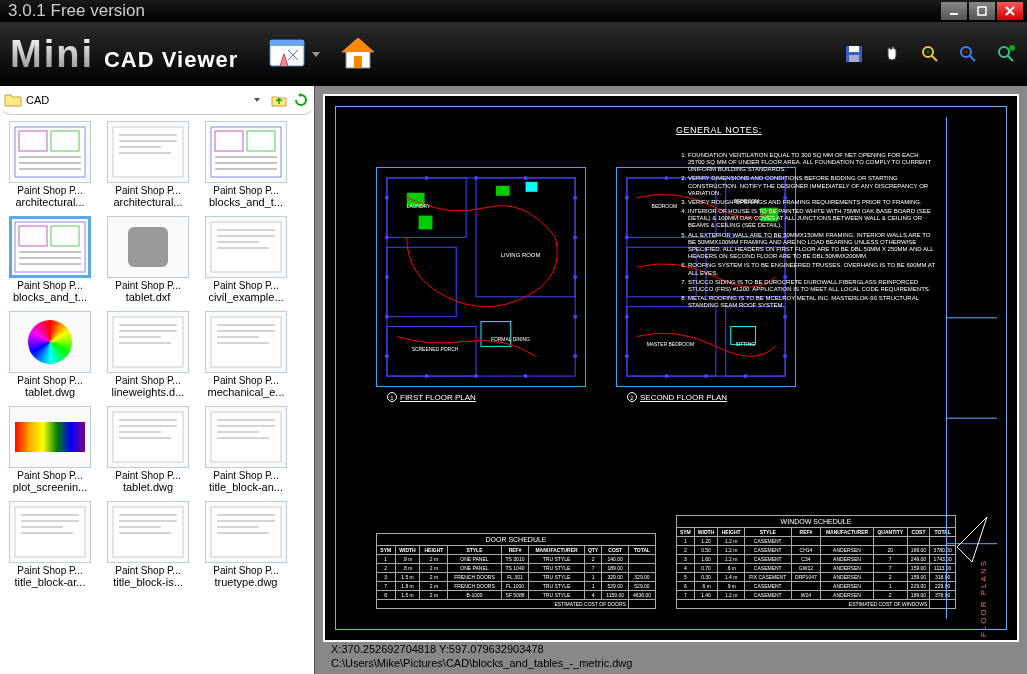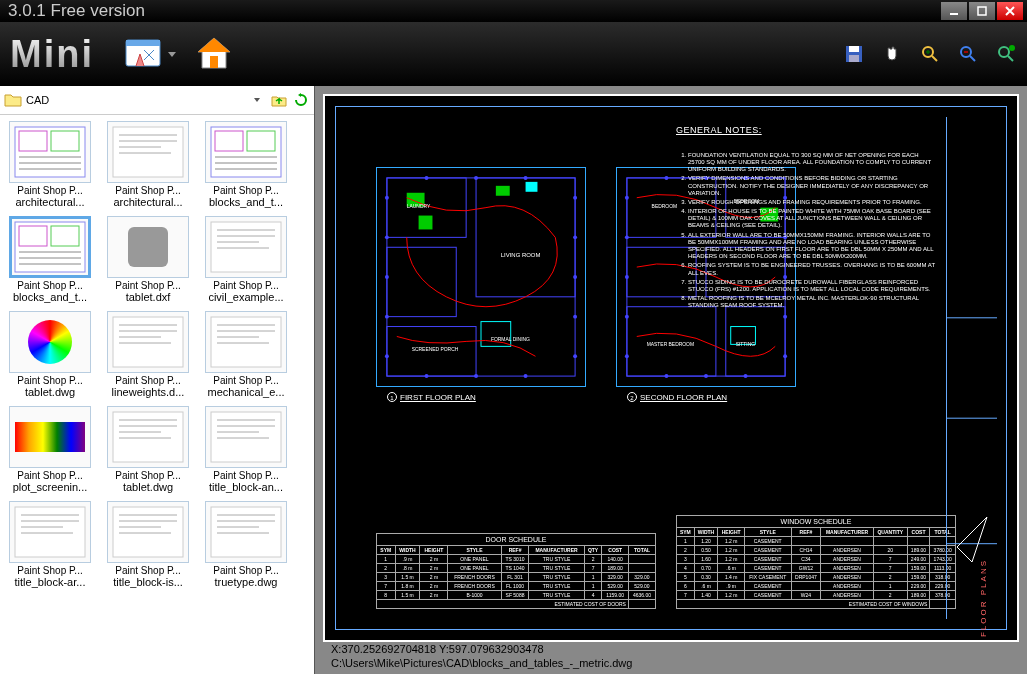--- a/index.html
+++ b/index.html
@@ -17,21 +17,21 @@
 .brand { display: flex; align-items: baseline; gap: 10px; justify-content: space-between; }
 .brand-logo { font-family: Impact, Arial Black, sans-serif; font-size: 38px; font-weight: bold; letter-spacing: 2px; background: linear-gradient(#fff,#888); -webkit-background-clip: text; -webkit-text-fill-color: transparent; }
 .brand-sub { font-family: Impact, Arial, sans-serif; font-size: 22px; color: #fff; font-weight: bold; letter-spacing: 1px; }
 .top-icons { display: flex; gap: 18px; align-items: center; margin-left: 30px; }
 .top-icons .big-icon { width: 40px; height: 40px; display: flex; align-items: center; justify-content: center; cursor: pointer; }
 .dd-arrow { width: 0; height: 0; border-left: 4px solid transparent; border-right: 4px solid transparent; border-top: 5px solid #999; margin-left: 4px; }
 .right-icons { display: flex; gap: 16px; align-items: center; }
 .right-icons .tool-btn { width: 22px; height: 22px; cursor: pointer; display: flex; align-items: center; justify-content: center; }
 .maincontent { flex: 1; display: flex; background: #888; }
 .sidebar { width: 315px; background: #fff; display: flex; flex-direction: column; border-right: 1px solid #555; }
-.breadcrumb { height: 26px; display: flex; align-items: center; padding: 14px 4px; background: #fff; border-bottom: 1px solid #ccc; gap: 4px; }
+.breadcrumb { height: 26px; display: flex; align-items: center; padding: 14px 4px; background: #fff; border-bottom: 1px solid #ccc; gap: 4px; border-radius: 11px; }
 .folder-icon { width: 18px; height: 16px; }
 .breadcrumb-text { flex: 1; color: #000; font-size: 11px; }
 .bc-icons { display: flex; gap: 4px; }
 .bc-btn { width: 18px; height: 18px; cursor: pointer; display:flex; align-items:center; justify-content:center;}
 .thumbs-wrap { flex: 1; overflow-y: scroll; padding: 6px; background: #fff; }
 .thumbs { display: grid; grid-template-columns: repeat(3, 88px); gap: 8px 10px; }
 .thumb-item { display: flex; flex-direction: column; align-items: center; cursor: pointer; }
 .thumb-box { width: 82px; height: 62px; border: 1px solid #b8cde0; background: #fafafa; display:flex; align-items:center; justify-content:center; position:relative; overflow:hidden;}
 .thumb-item.selected .thumb-box { border: 3px solid #5fa8e6; }
 .thumb-type { width: 82px; text-align: center; font-size: 10px; color: #000; white-space: nowrap; overflow: hidden; text-overflow: ellipsis; margin-top: 2px; }
@@ -88,20 +88,21 @@
             <path d="M2 2 L10 10 M10 2 L2 10" stroke="#fff" stroke-width="2"></path>
           </svg>
         </div>
     </div>
   </div>
 
   <div class="topbar">
     <div style="display:flex; align-items:center;">
       <div class="brand">
         <span class="brand-logo">Mini</span>
+        <span class="brand-sub">CAD Viewer</span>
       </div>
       <div class="top-icons">
         <div style="display:flex;align-items:center;">
           <div class="big-icon">
             <svg width="40" height="36" viewBox="0 0 40 36">
                 <rect x="2" y="4" width="34" height="26" rx="2" fill="#fff" stroke="#4a88c6"></rect>
                 <rect x="2" y="4" width="34" height="6" fill="#68a8e8"></rect>
                 <path d="M20 14 L30 24 M30 14 L20 24" stroke="#4a88c6" stroke-width="1" fill="none"></path>
                 <path d="M12 30 L16 18 L20 30" fill="#e88" stroke="#c44"></path>
               </svg>

